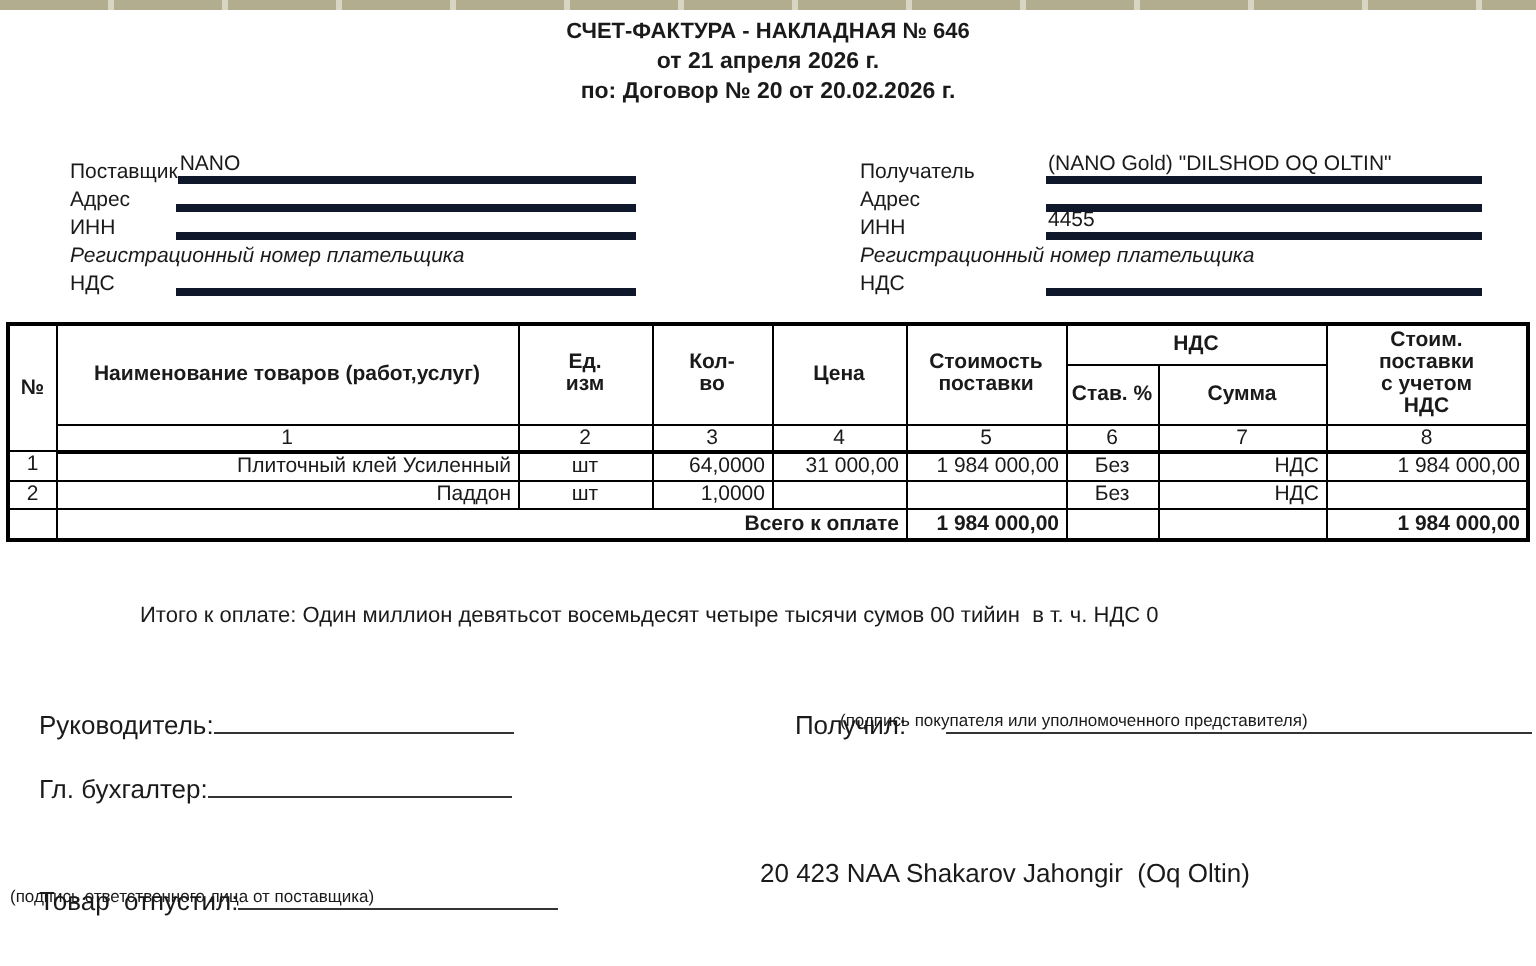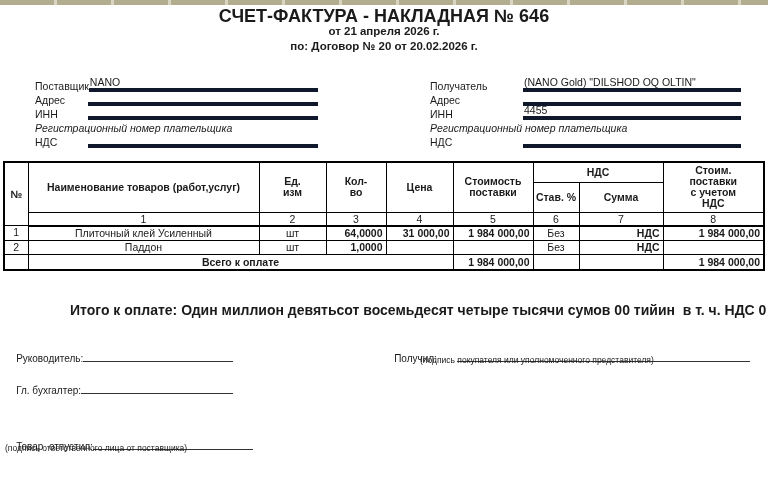--- a/index.html
+++ b/index.html
@@ -6,21 +6,21 @@
   html,body { background:#fff; }
   .page {
     position:relative; width:768px; height:483px; background:#ffffff;
     font-family:"Liberation Sans", sans-serif; color:#1a1a1a; overflow:hidden;
   }
   .top-bar {
     position:absolute; left:0; top:0; width:768px; height:5px;
     background:repeating-linear-gradient(90deg, #b2ad8f 0 54px, #d8d5c2 54px 57px);
   }
   .title-block { position:absolute; left:0; top:9px; width:768px; text-align:center; }
-  .title-main { font-size:18px; font-weight:bold; line-height:15px; }
+  .title-main { font-size:11px; font-weight:bold; line-height:15px; }
   .title-sub  { font-size:11.5px; font-weight:bold; line-height:15px; }
 
   .party { position:absolute; top:78px; font-size:10.5px; }
   .party-left  { left:35px;  width:283px; }
   .party-right { left:430px; width:311px; }
   .party-row { display:flex; align-items:flex-end; height:14px; }
   .party-label { flex:0 0 53px; white-space:nowrap; overflow:visible; }
   .party-right .party-label { flex:0 0 93px; }
   .party-label-wide { flex:1 1 auto; white-space:nowrap;font-style:italic; }
   .party-value { flex:1 1 auto; border-bottom:4px solid #0f172a; white-space:nowrap; overflow:hidden; padding-left:1px; }
@@ -36,28 +36,28 @@
     font-weight:bold; text-align:center; vertical-align:middle;
     line-height:11px; white-space:pre-line; padding:1px 2px;
   }
   tr.hrow1 { height:20px; }
   tr.hrow2 { height:30px; }
   tr.numrow td { height:13px; line-height:12px; text-align:center; padding:0; border-bottom:2px solid #000; }
   th.bb2 { border-bottom:2px solid #000; }
   .bl2 { border-left:2px solid #000; }
   tr.drow td { height:14px; line-height:13px; white-space:nowrap; }
   tr.trow td { height:15px; line-height:14px; white-space:nowrap; }
-  .al { text-align:center; } .ac { text-align:center; } .ar { text-align:right;font-weight:bold; }
+  .al { text-align:right; } .ac { text-align:center; } .ar { text-align:right; }
   .bold { font-weight:bold; }
 
   .amount-words {
-    position:absolute; left:33px; top:302px; font-size:14px; font-weight:bold; white-space:pre;padding-left:37px;
-  }
-
-  .sig { position:absolute; font-size:10px; white-space:pre; }
+    position:absolute; left:33px; top:302px; font-size:11px; font-weight:normal; white-space:pre;padding-left:37px;
+  }
+
+  .sig { position:absolute; font-size:13px; white-space:pre; }
   .sig-line { display:inline-block; border-bottom:1px solid #333; height:11px; vertical-align:baseline; }
   .caption { position:absolute; font-size:8.5px; color:#1a1a1a; white-space:nowrap; }
 </style>
 </head>
 <body>
 
 <div class="page">
 
   <div class="top-bar"></div>
 
@@ -203,14 +203,15 @@
   <div class="sig" style="left:5px; top:428px;">
     <span>Товар  отпустил:</span><span class="sig-line" style="width:160px;"></span>
   </div>
   <div class="caption" style="left:5px; top:443px;">(подпись ответственного лица от поставщика)</div>
 
   <div class="sig" style="left:383px; top:340px;">
     <span>Получил:</span><span class="sig-line" style="width:293px; margin-left:20px;"></span>
   </div>
   <div class="caption" style="left:420px; top:355px;">(подпись покупателя или уполномоченного представителя)</div>
 
+  <div class="sig" style="left:380px; top:429px;">20 423 NAA Shakarov Jahongir  (Oq Oltin)</div>
 
 </div>
 
 </body></html>

